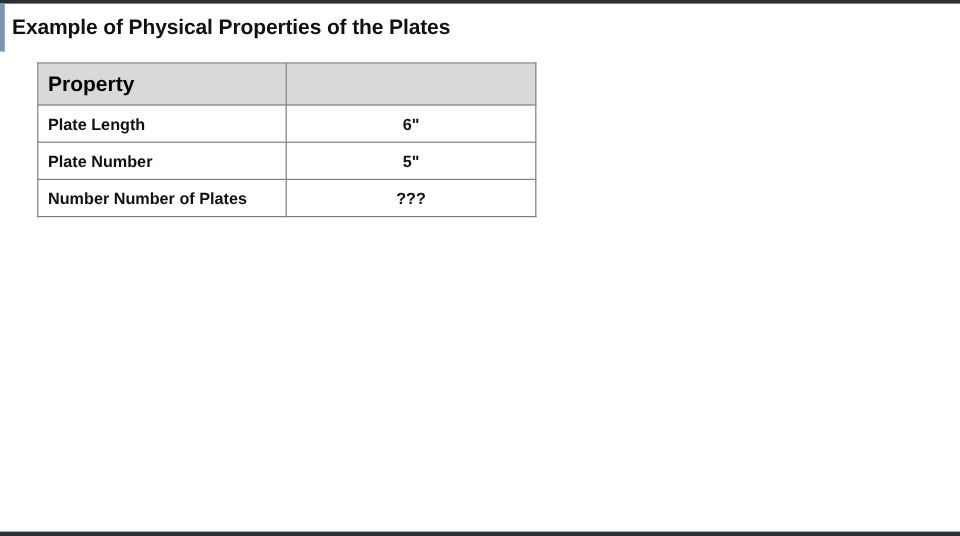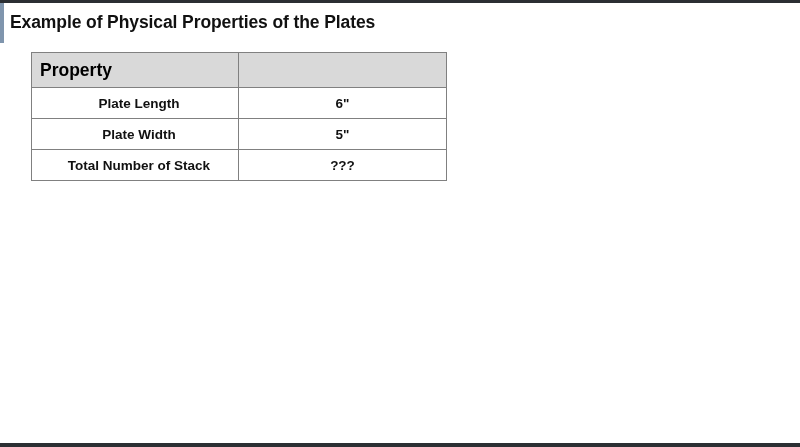--- a/index.html
+++ b/index.html
@@ -87,21 +87,21 @@
   }
   .row td {
     height: 30px;
     background: #ffffff;
   }
   .row .label {
     font-size: 13.5px;
     font-weight: bold;
     color: #111;
     padding-left: 8px;
-    text-align: center;
+    text-align: left;
   }
   .row .value {
     font-size: 13.5px;
     font-weight: bold;
     color: #111;
     text-align: center;
   }
   .row.tall td {
     height: 55px;
   }
@@ -128,25 +128,25 @@
       <tbody>
         <tr class="hdr">
           <td class="hdr-label">Property</td>
           <td class="hdr-label"></td>
         </tr>
         <tr class="row">
           <td class="label">Plate Length</td>
           <td class="value">6"</td>
         </tr>
         <tr class="row">
-          <td class="label">Plate Width</td>
+          <td class="label">Plate Number</td>
           <td class="value">5"</td>
         </tr>
         <tr class="row">
-          <td class="label">Total Number of Stack</td>
+          <td class="label">Number Number of Plates</td>
           <td class="value">???</td>
         </tr>
       </tbody>
     </table>
   </div>
 
   <div class="edge-bar-bottom"></div>
 </div>
 
 </body></html>

